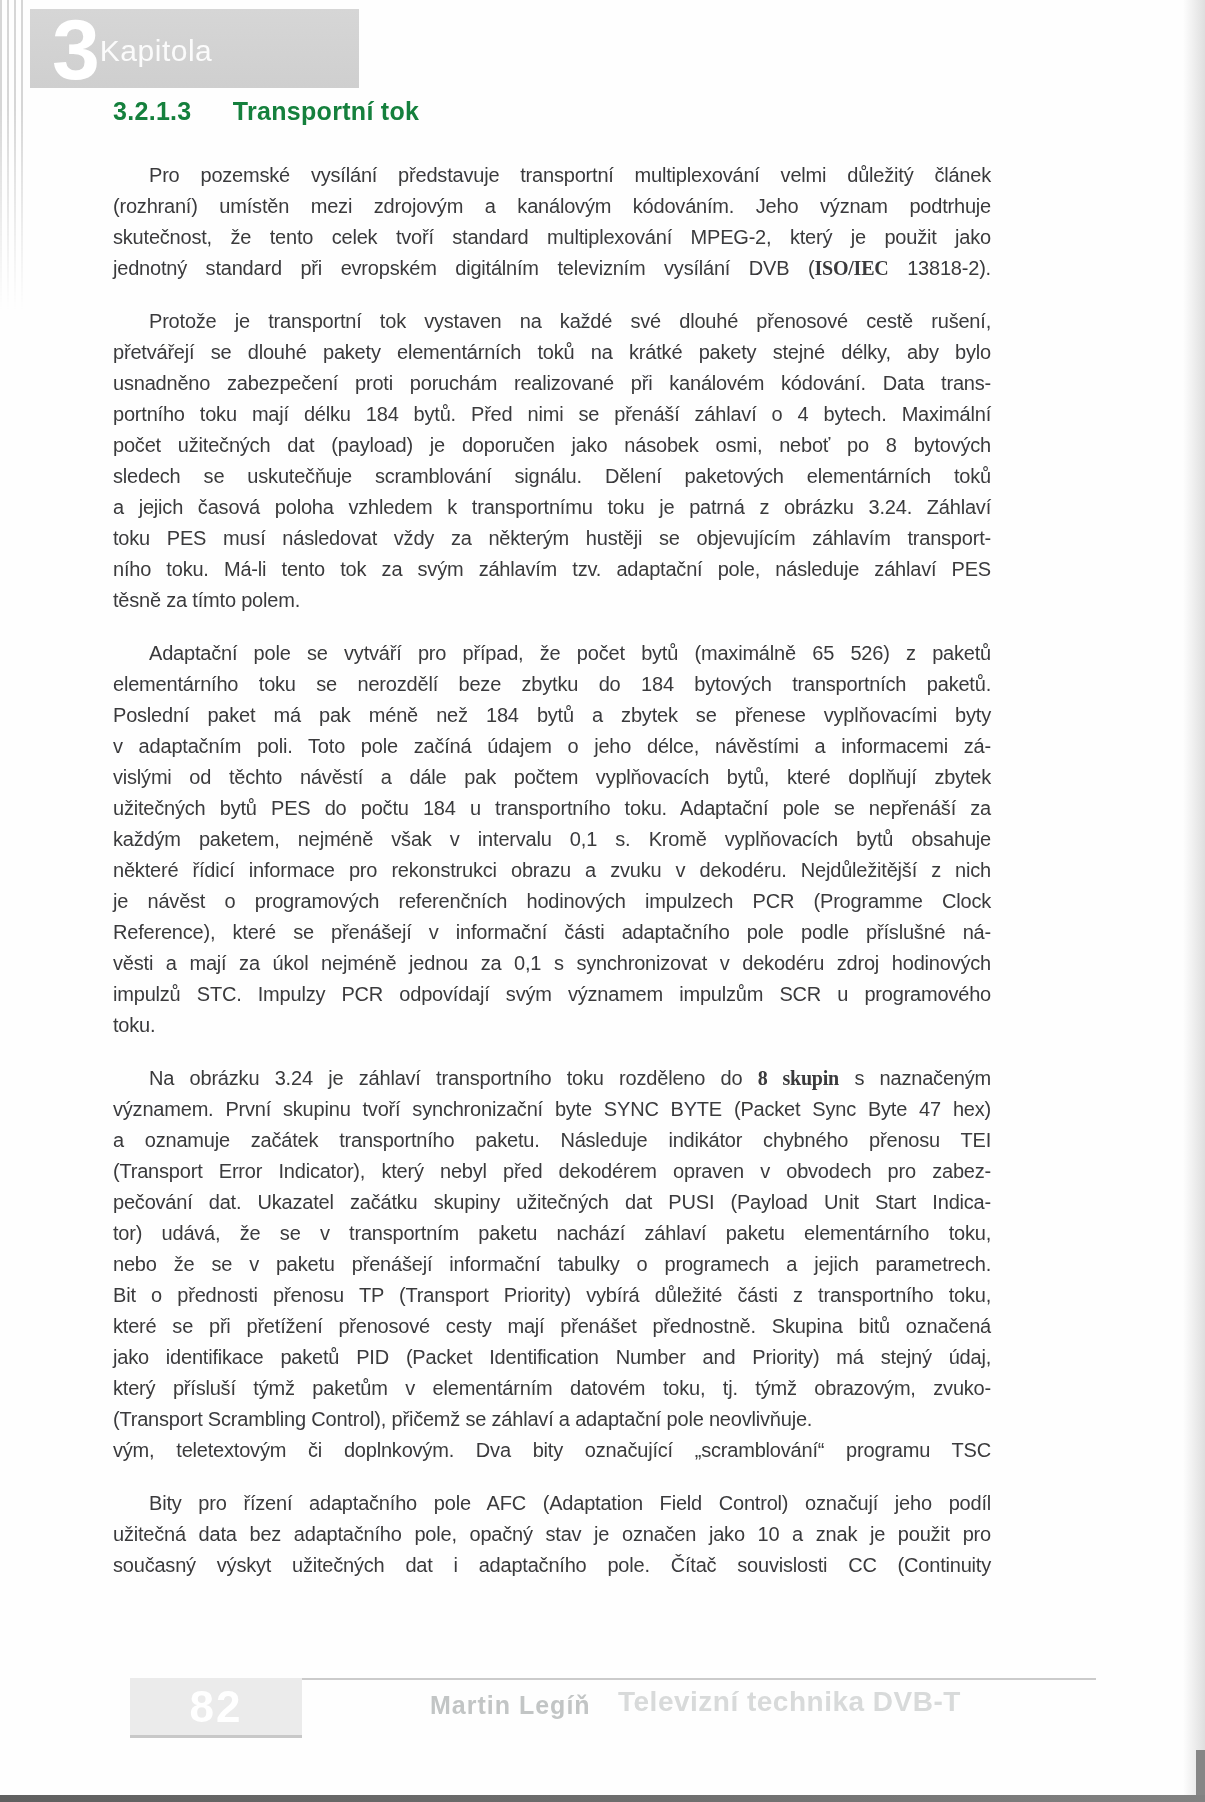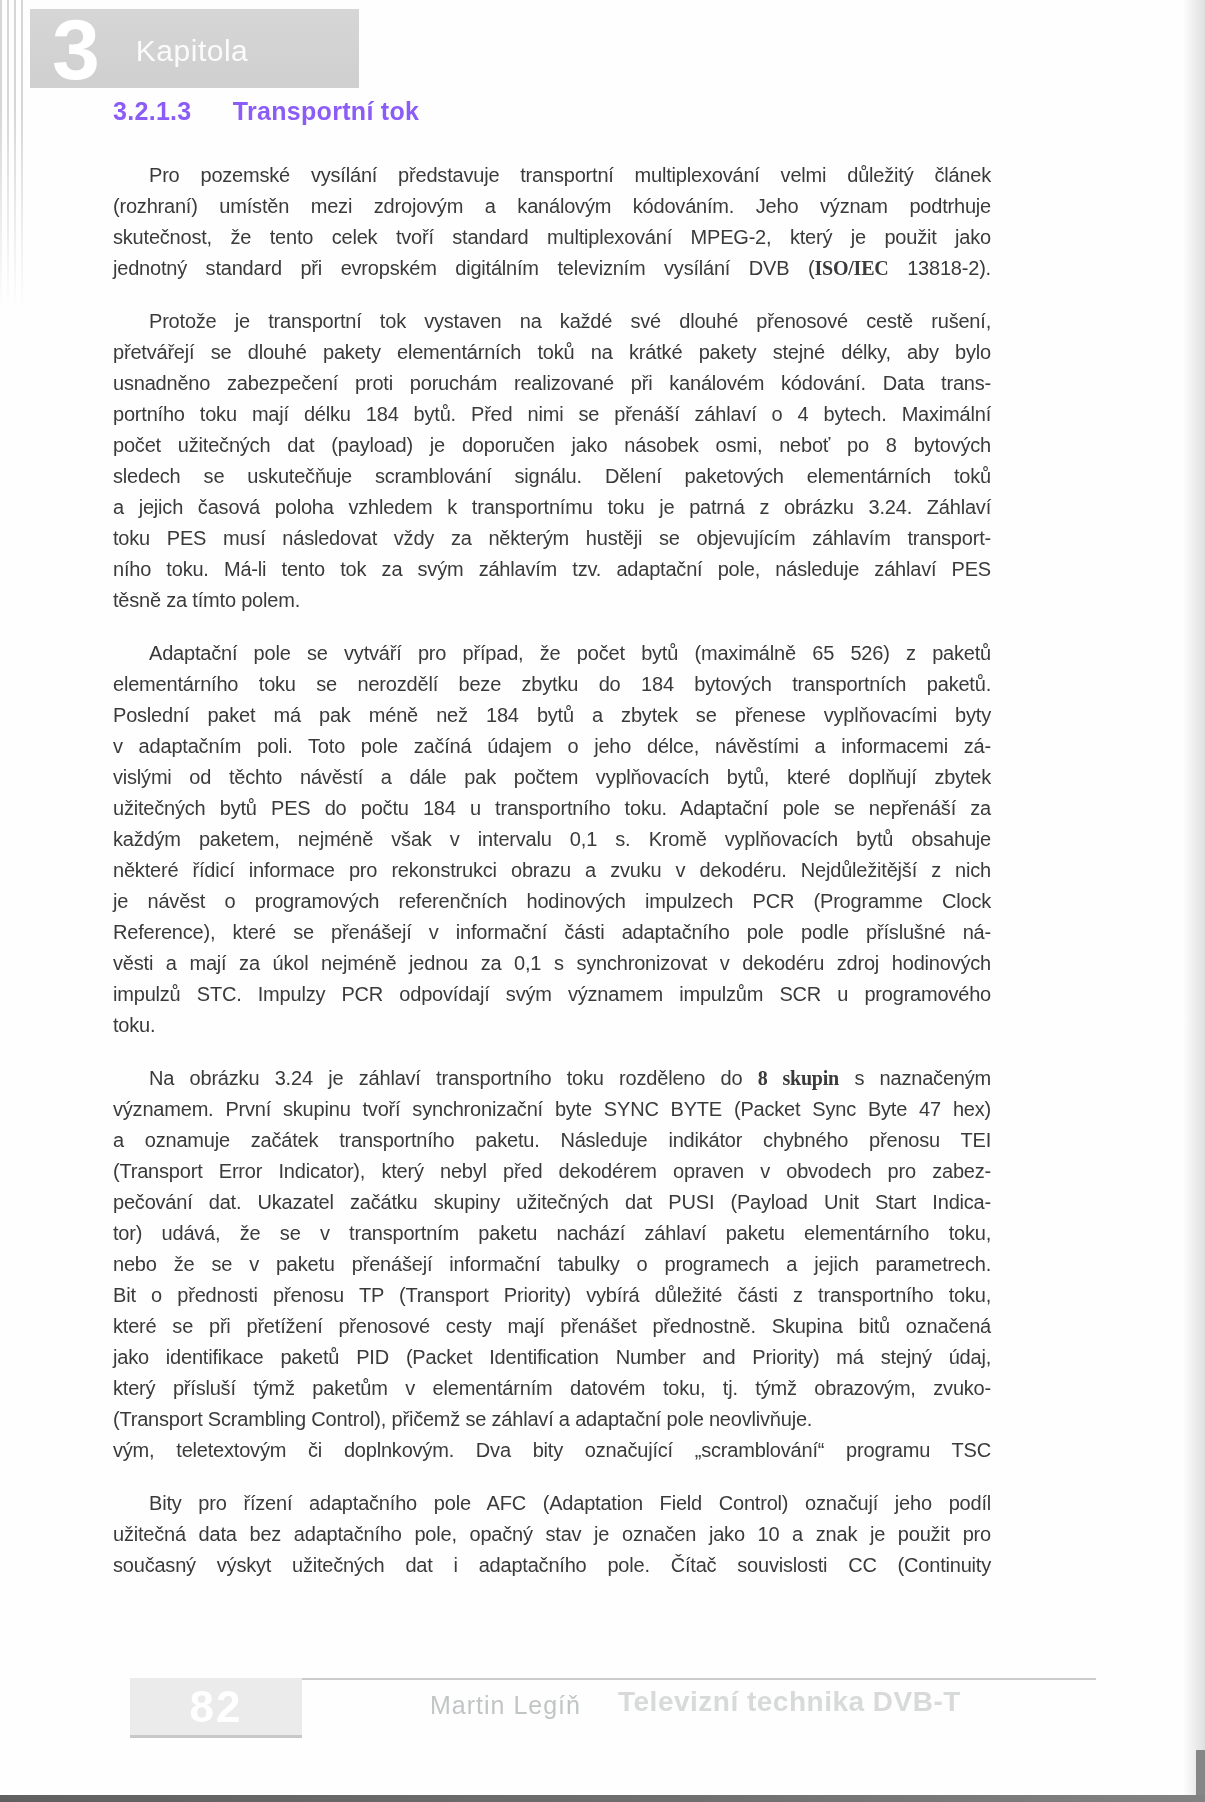--- a/index.html
+++ b/index.html
@@ -31,26 +31,26 @@
   .chapter-banner {
     position:absolute; left:30px; top:9px; width:329px; height:79px;
     background:linear-gradient(180deg,#d6d6d6,#cfcfcf);
     display:flex; align-items:center;
   }
   .chapter-num {
     font-size:86px; font-weight:bold; color:#ffffff; line-height:0.86;
     margin-left:22px; margin-top:2px;
   }
   .chapter-label {
-    font-size:30px; color:#fbfbfb; margin-left:36px; margin-top:4px; letter-spacing:0.5px;
+    font-size:30px; color:#fbfbfb; margin-top:4px; letter-spacing:0.5px;
   }
   
   .section-heading {
     position:absolute; left:113px; top:97px;
-    color:#8b5cf6; font-size:25px; font-weight:bold; letter-spacing:0.3px;
+    color:#15803d; font-size:25px; font-weight:bold; letter-spacing:0.3px;
   }
   .section-heading .sec-num { margin-right:34px; }
   
   .body-text {
     position:absolute; left:113px; top:160px; width:878px;
     color:#3a3a3c; font-size:20px; line-height:31px; letter-spacing:-0.2px;
   }
   .paragraph { margin-bottom:22px; }
   .line { text-align:justify; text-align-last:justify; }
   .line.first { text-indent:36px; }
@@ -61,21 +61,21 @@
     position:absolute; left:130px; top:1678px; width:172px; height:60px;
     background:#ebebeb; border-bottom:3px solid #c8c8c8;
     display:flex; align-items:center; justify-content:center;
   }
   .page-number { color:#ffffff; font-weight:bold; font-size:44px; letter-spacing:2px; }
   .footer-rule {
     position:absolute; left:302px; top:1678px; width:794px; height:2px; background:#cbcbcb;
   }
   .footer-author {
     position:absolute; left:430px; top:1691px;
-    color:#c2c5c5; font-size:25px; font-weight:normal; letter-spacing:1px;
+    color:#c2c5c5; font-size:25px; font-weight:bold; letter-spacing:1px;
   }
   .footer-title {
     position:absolute; left:618px; top:1686px;
     color:#d8dada; font-size:28px; font-weight:bold; letter-spacing:0.5px;
   }
 </style>
 </head>
 <body>
 
 <div class="page">

